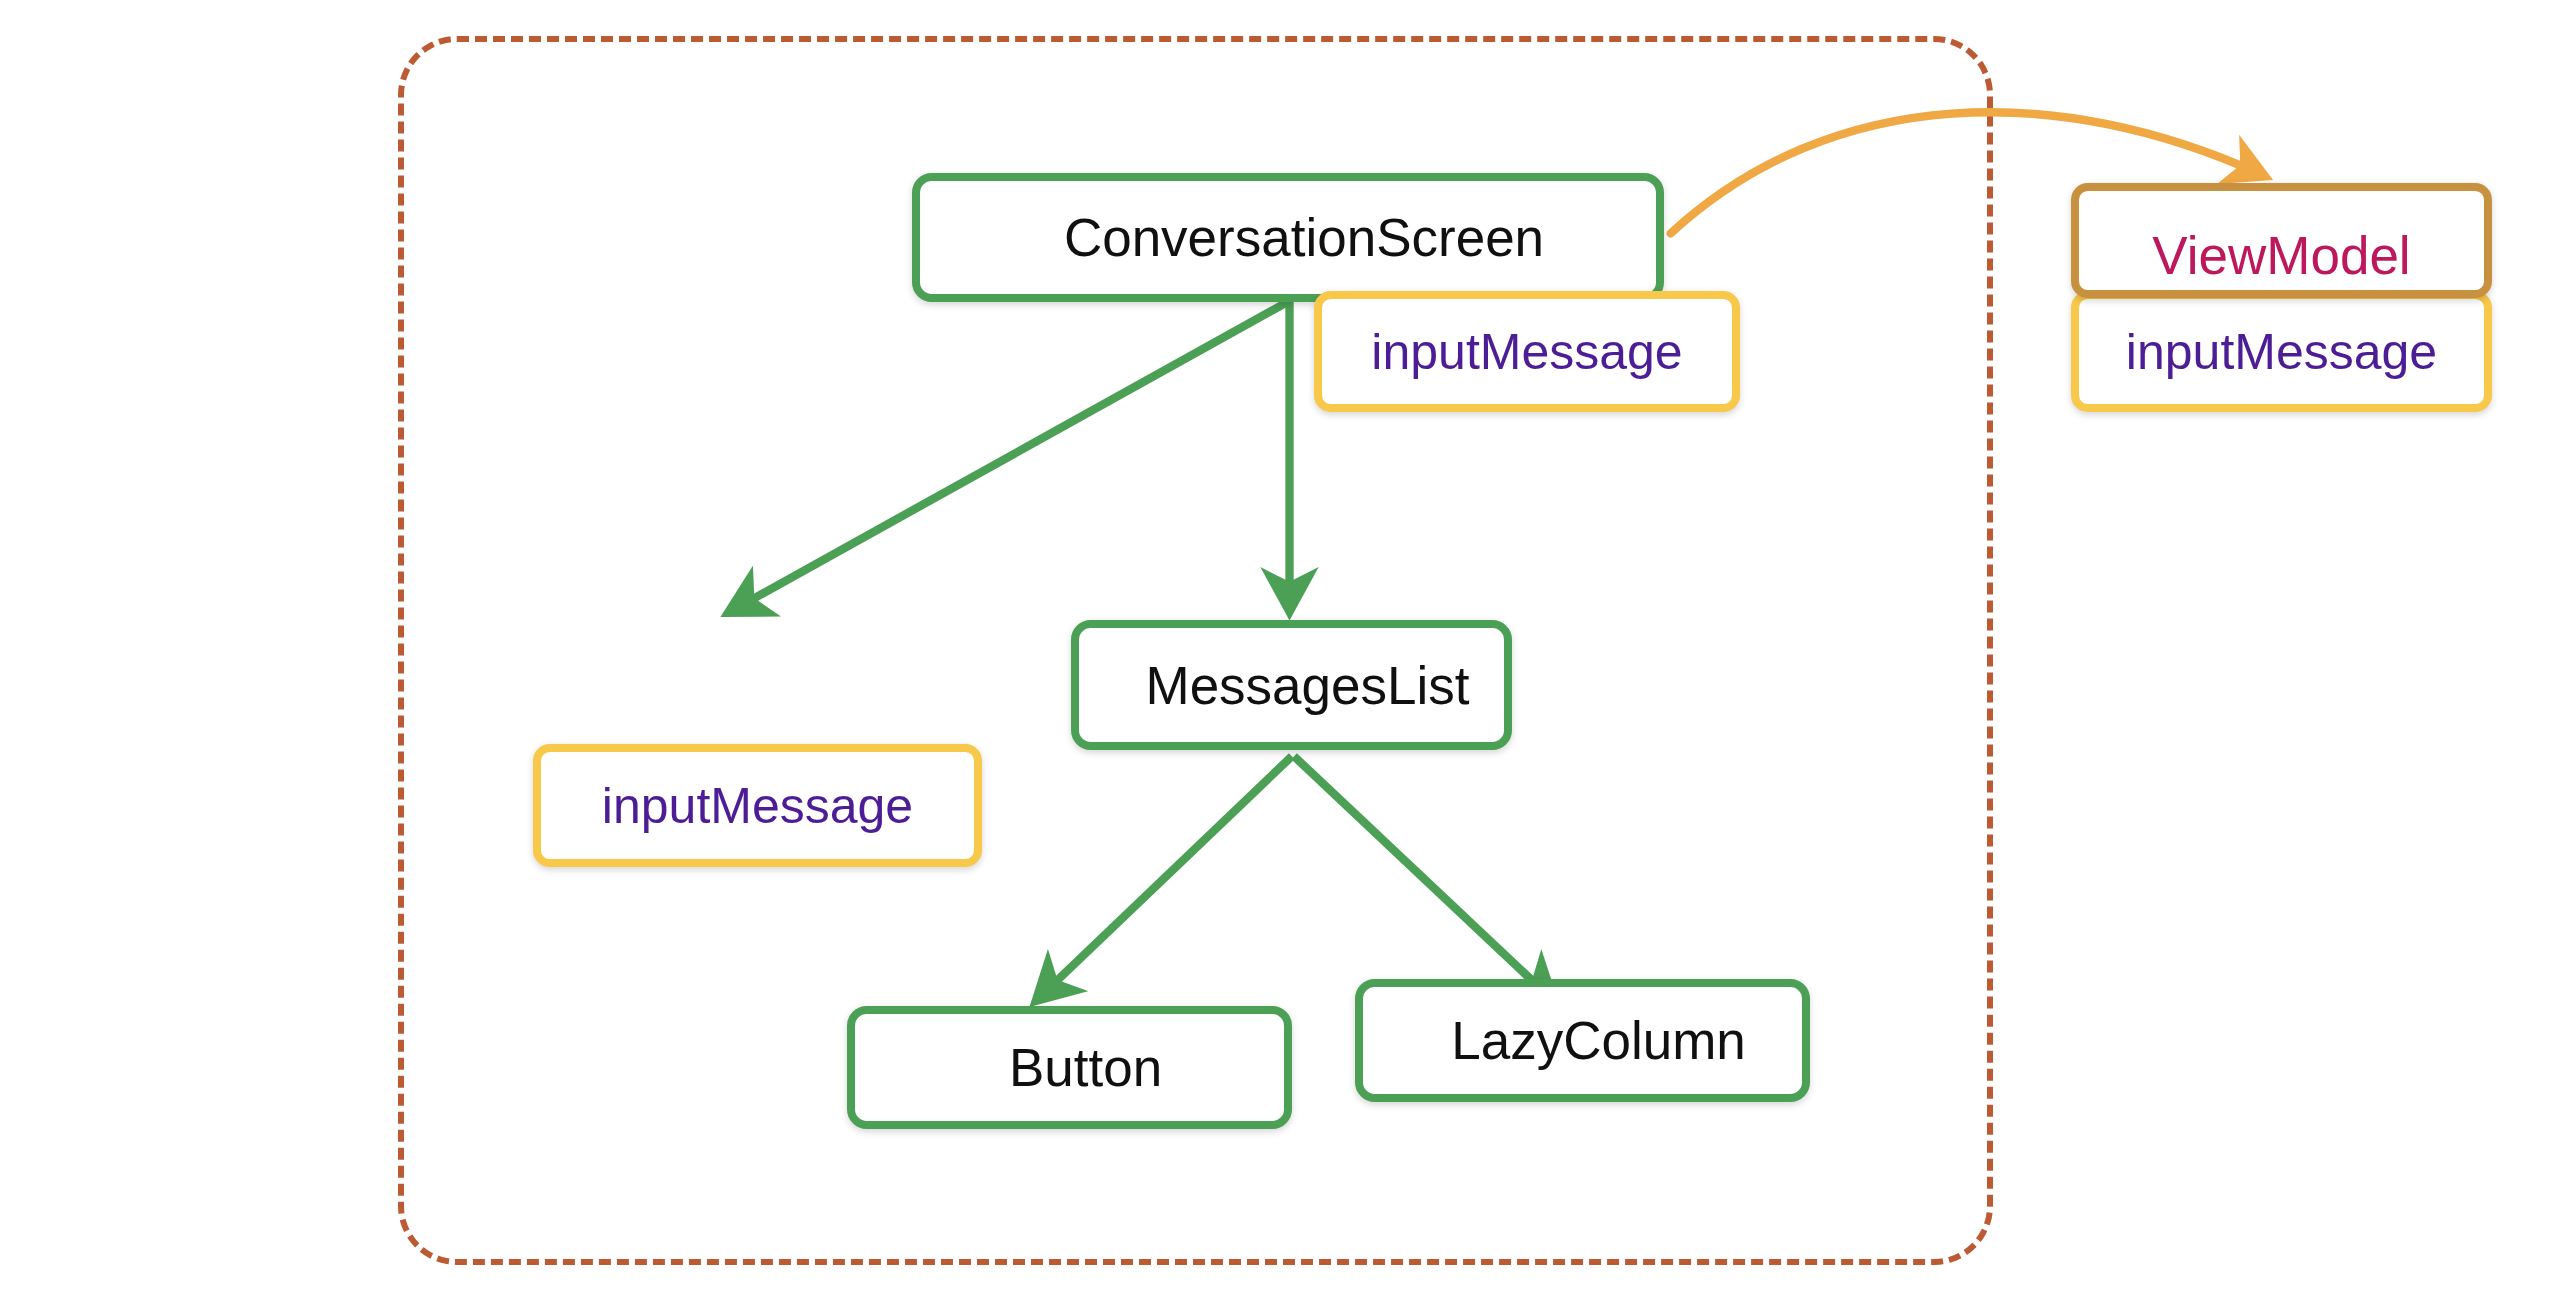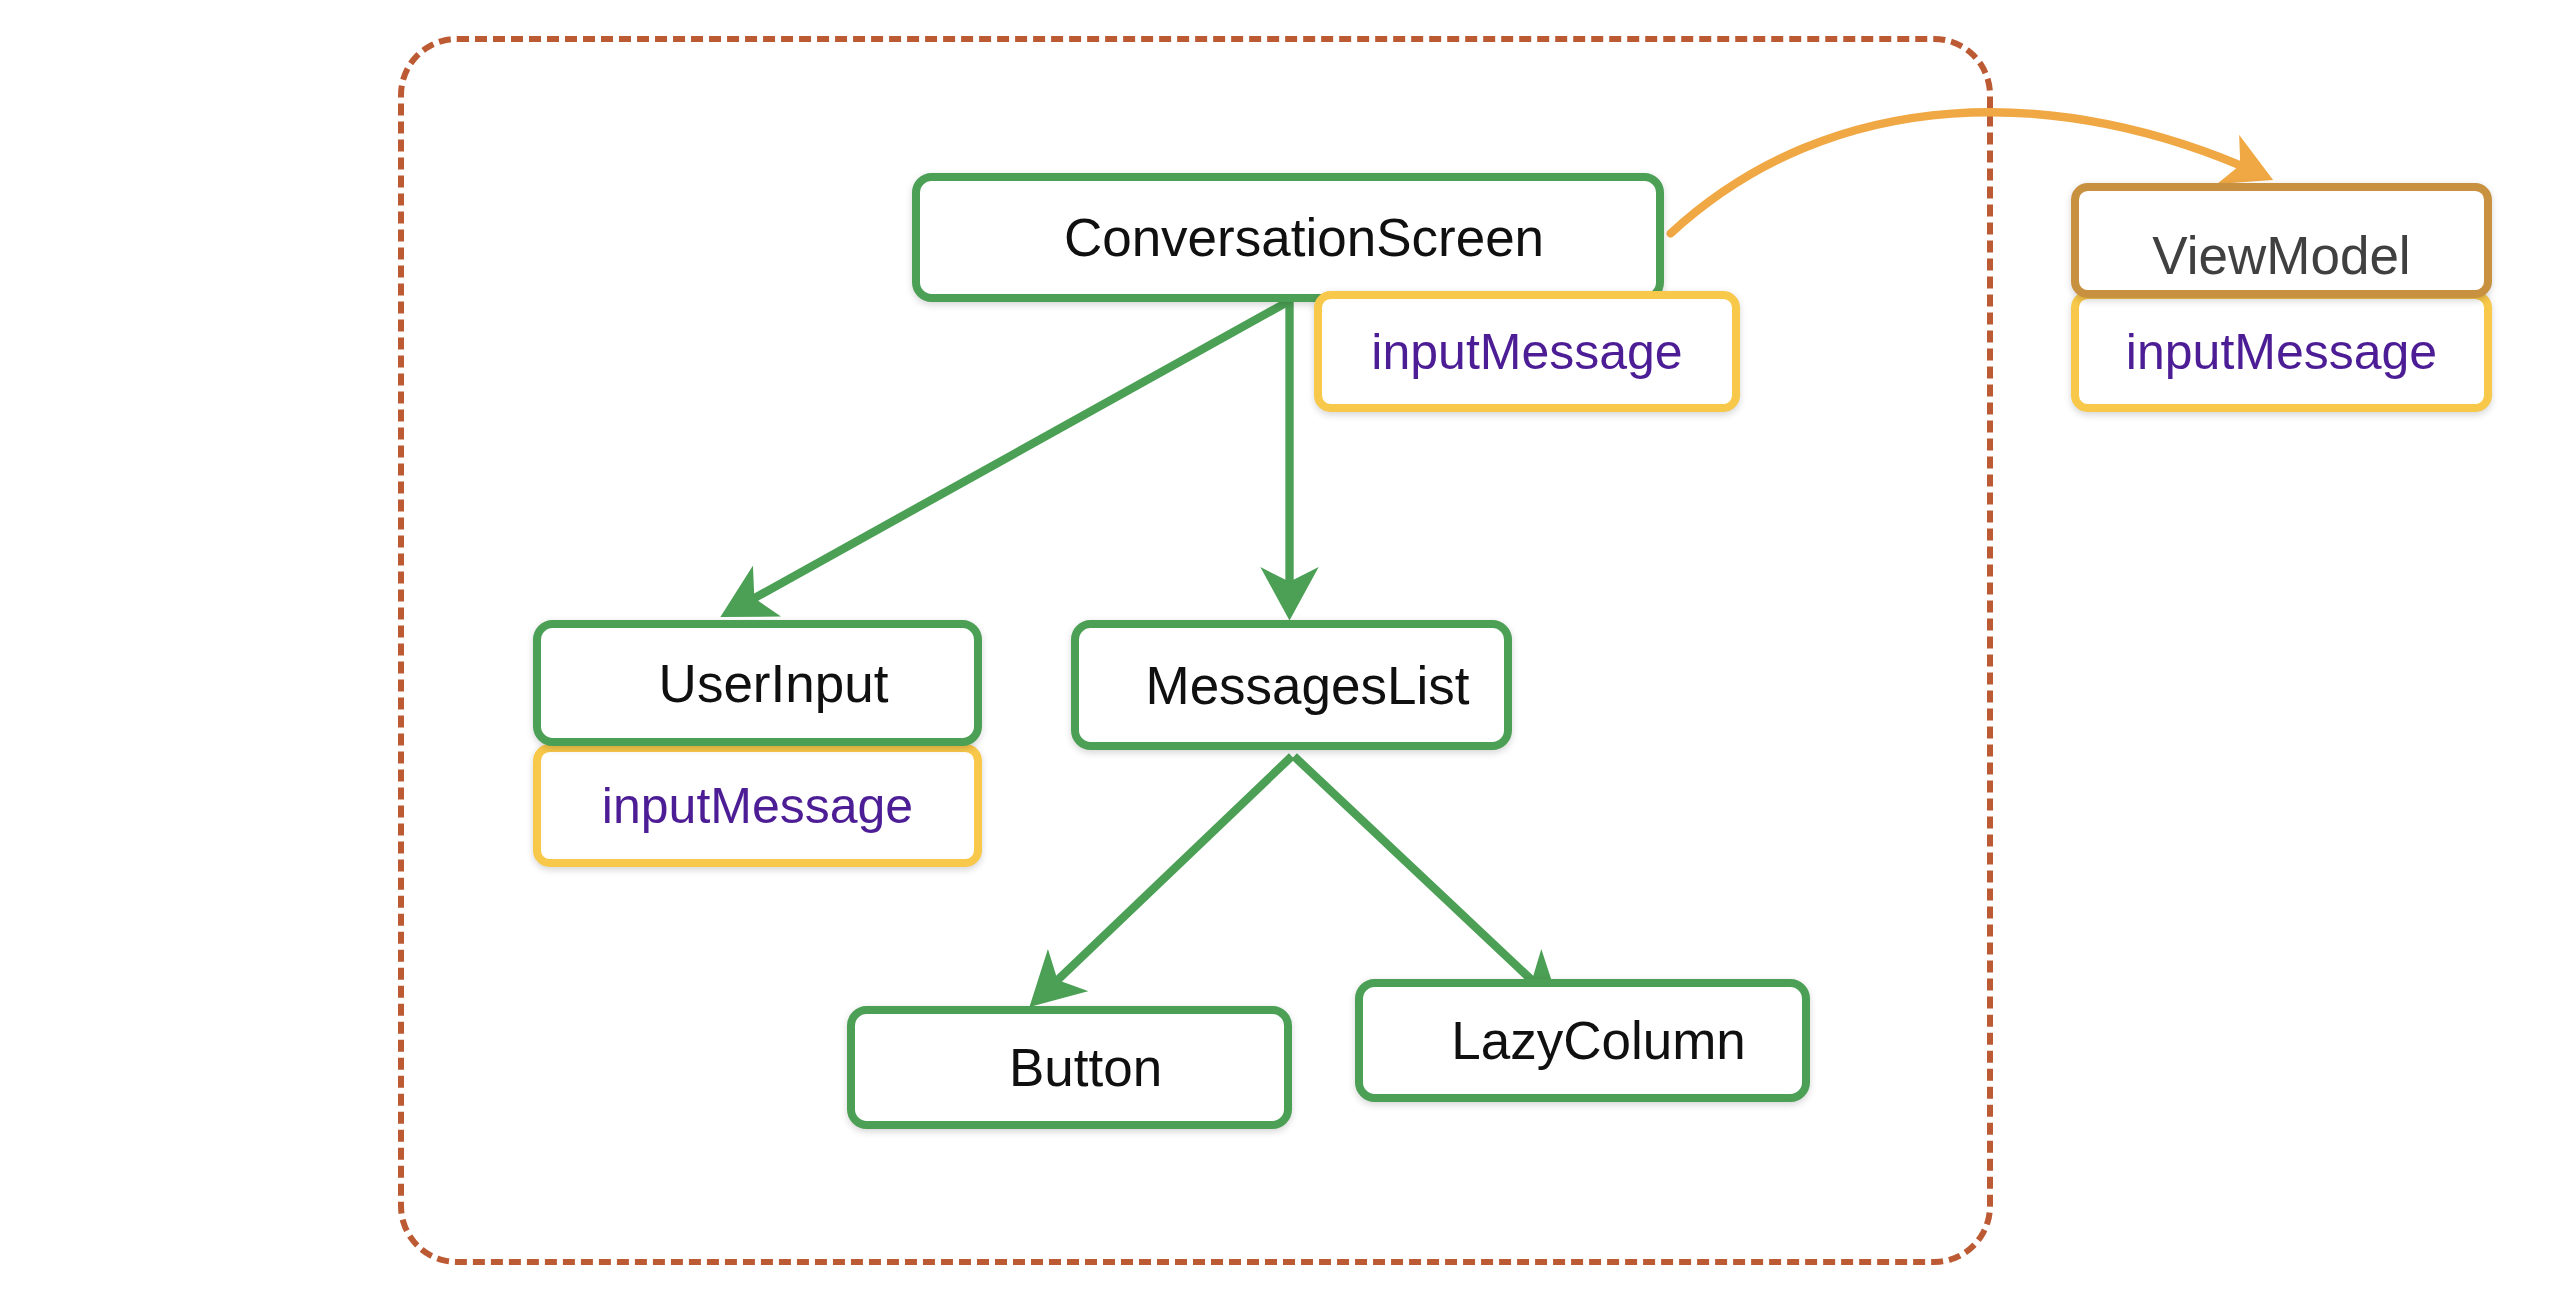--- a/index.html
+++ b/index.html
@@ -81,21 +81,21 @@
   .node.state .label {
     color: #4c1d95;
     font-size: 50px;
   }
 
   .node.viewmodel {
     border: 8.3px solid #c8913f;
     border-radius: 16.7px;
   }
   .node.viewmodel .label {
-    color: #404040;
+    color: #be185d;
     font-size: 53px;
     margin-top: 30px;
   }
 
   
   #node-conversationscreen { left: 912px; top: 173px;  width: 752px;  height: 129px; z-index: 6; }
   #state-conversationscreen{ left: 1314px; top: 291px;  width: 426px;  height: 121px; z-index: 8; }
   #node-viewmodel          { left: 2071px; top: 183px;  width: 421px;  height: 115px; z-index: 6; }
   #state-viewmodel         { left: 2071px; top: 291px;  width: 421px;  height: 121px; z-index: 5; }
   #node-userinput          { left: 533px;  top: 620px;  width: 449px;  height: 126px; z-index: 6; }
@@ -144,23 +144,20 @@
   </div>
 
   <div class="node viewmodel" id="node-viewmodel">
     <span class="label">ViewModel</span>
   </div>
 
   <div class="node state" id="state-viewmodel">
     <span class="label">inputMessage</span>
   </div>
 
-  <div class="node composable" id="node-userinput">
-    <span class="label">UserInput</span>
-  </div>
 
   <div class="node state" id="state-userinput">
     <span class="label">inputMessage</span>
   </div>
 
   <div class="node composable" id="node-messageslist">
     <span class="label">MessagesList</span>
   </div>
 
   <div class="node composable" id="node-button">

